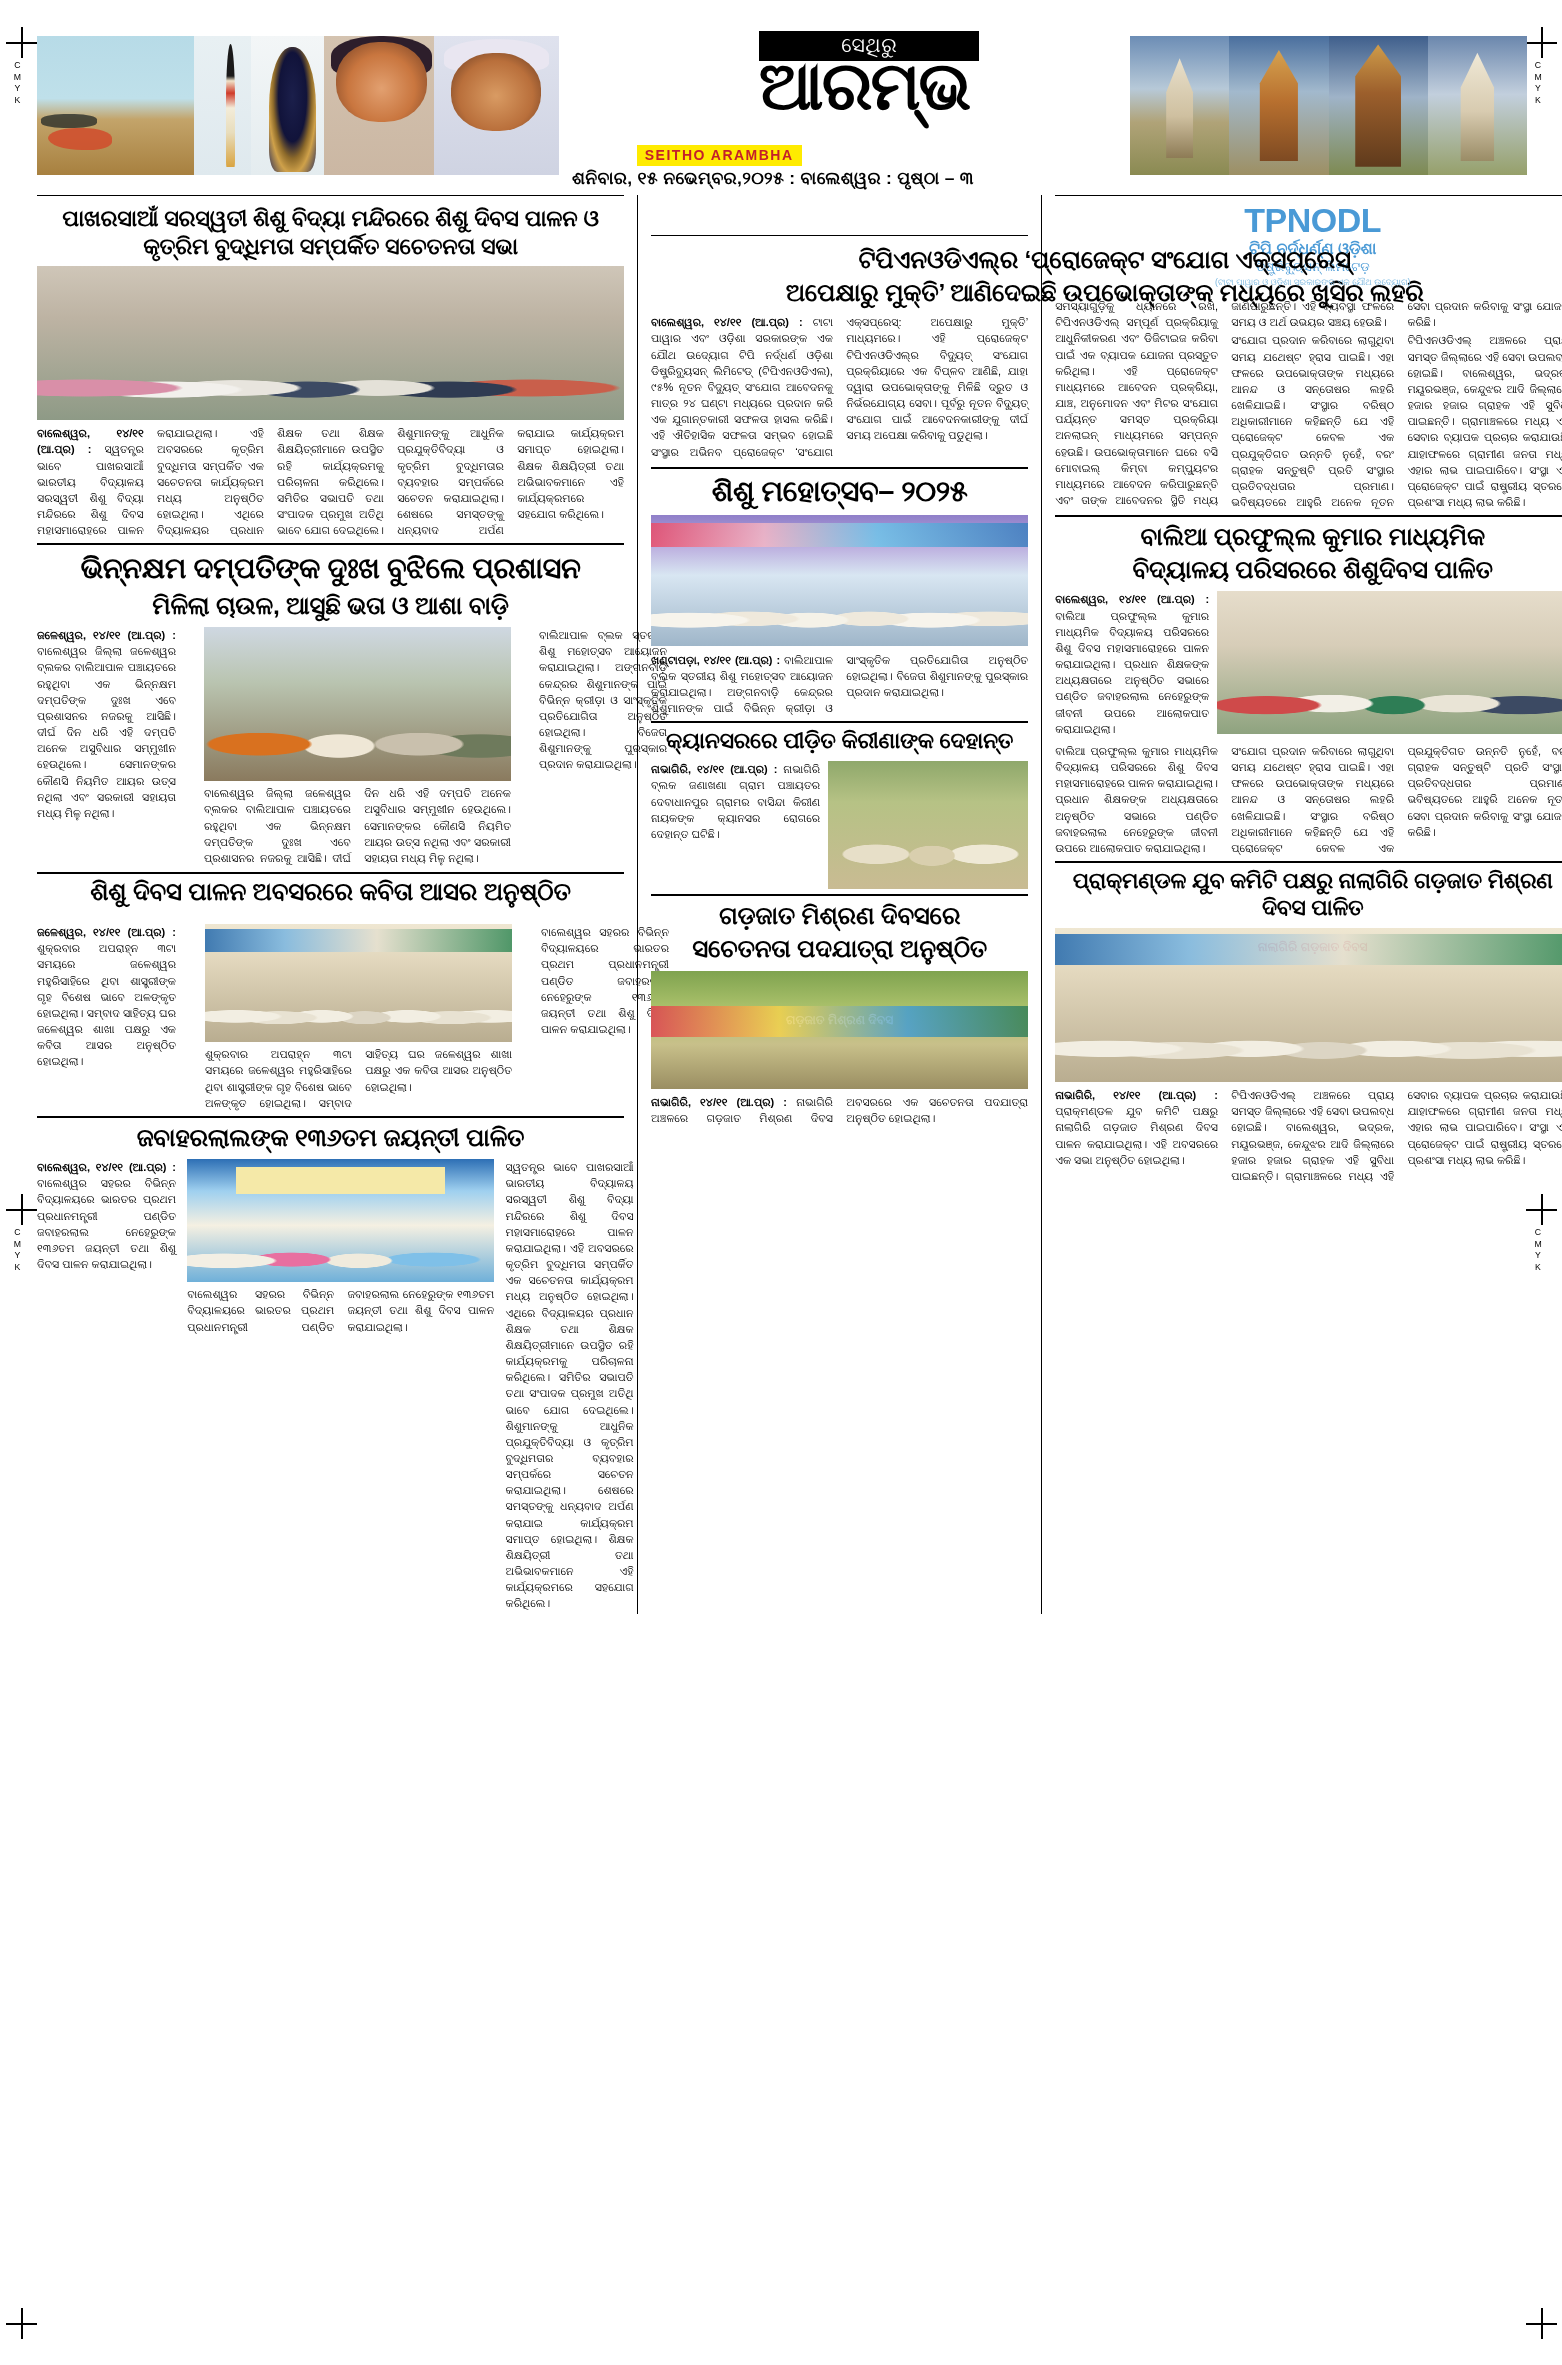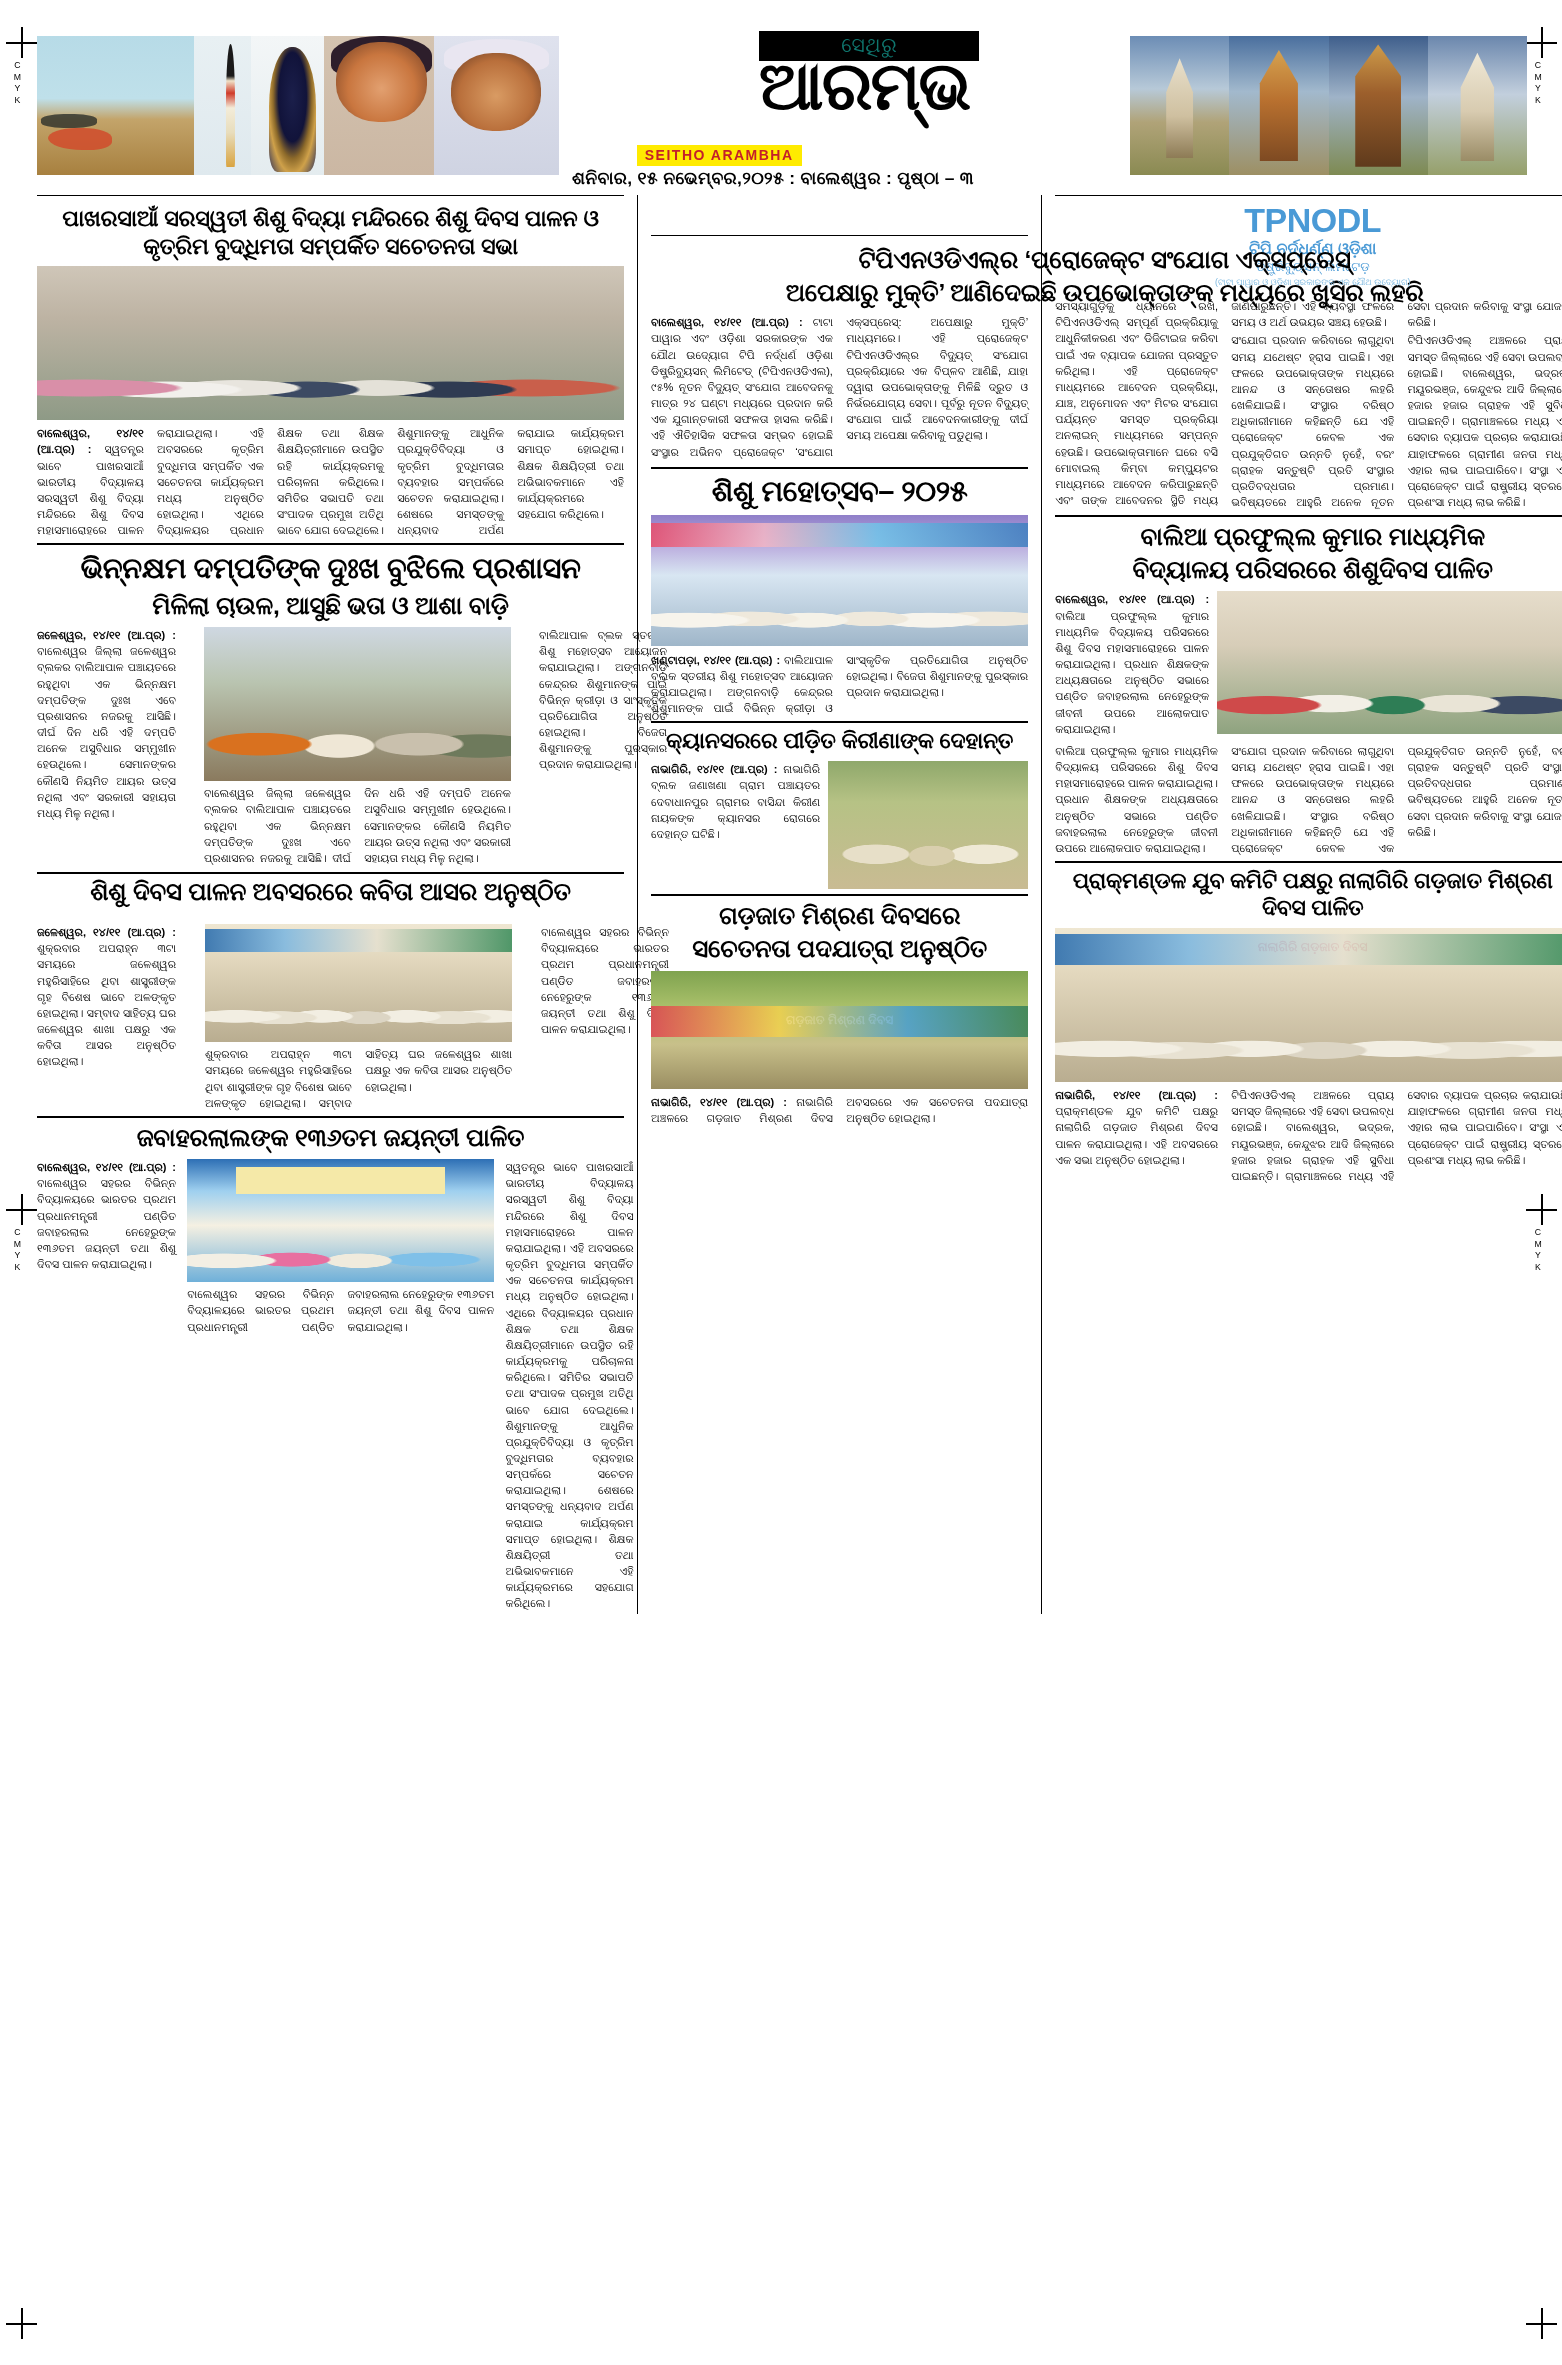--- a/index.html
+++ b/index.html
@@ -89,21 +89,21 @@
   }
   .logo-wrap {
     position: absolute;
     left: 25.6px;
     top: 0;
     width: 543px;
     text-align: center;
   }
   .logo-topbar {
     background: #000;
-    color: #0f766e;
+    color: #ffffff;
     font-size: 20.5px;
     line-height: 1.0;
     padding: 3.6px 0 5.6px;
     letter-spacing: 0.5px;
     font-family: "Liberation Sans", sans-serif;
     width: 220px;
     margin: 0 auto;
     position: relative;
     left: 5.1px;
   }

